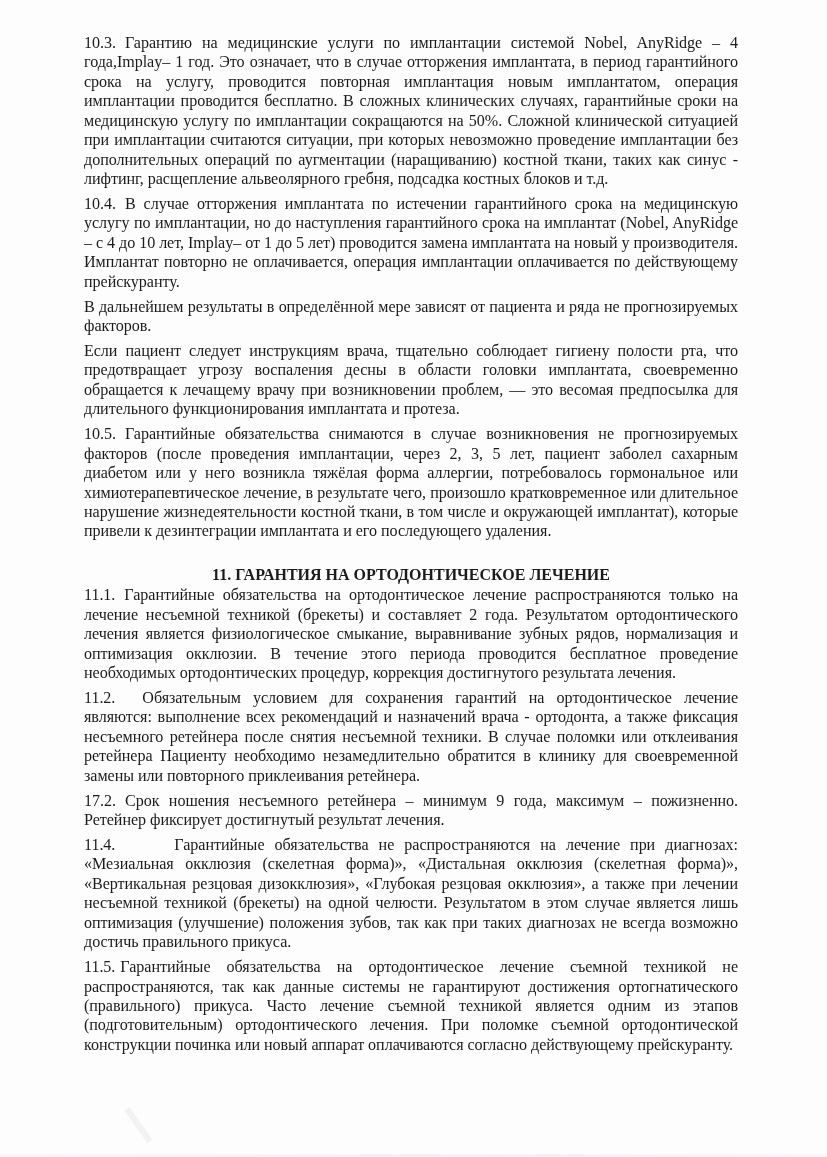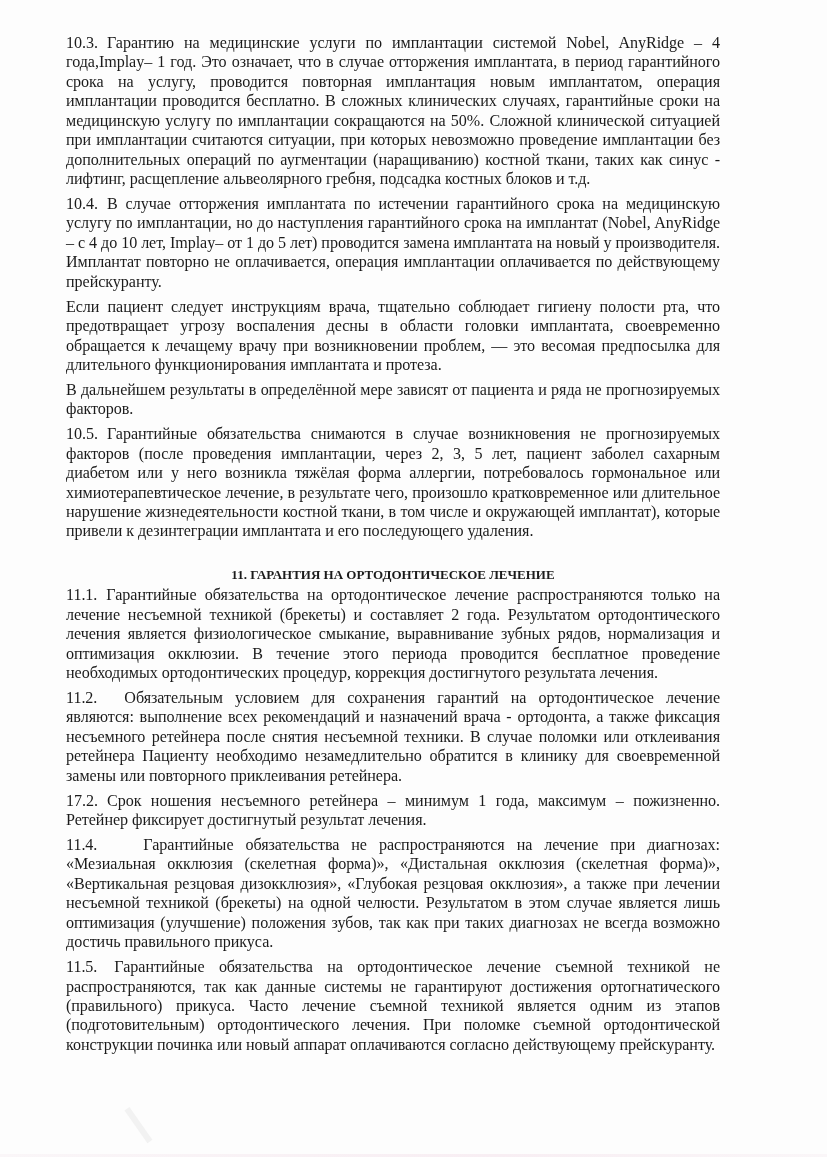--- a/index.html
+++ b/index.html
@@ -9,46 +9,46 @@
     }
     body {
       width: 827px;
       height: 1157px;
       overflow: hidden;
       position: relative;
       background: #fdfdfd;
     }
     .page {
       position: absolute;
-      left: 66px;
+      left: 84px;
       top: 33px;
       width: 654px;
       font-family: "Liberation Serif", "DejaVu Serif", serif;
       font-size: 16.1px;
       line-height: 19.45px;
       color: #1b1b1b;
     }
     .para {
       margin: 0 0 5.4px 0;
       text-align: justify;
       text-align-last: left;
       letter-spacing: -0.05px;
     }
     .num {
       display: inline-block;
     }
     .gap-sm { margin-right: 9px; }
     .gap-lg { margin-right: 27px; }
-    .gap-xl { margin-right: 46px; }
-    .gap-xs { margin-right: 17px; }
+    .gap-xl { margin-right: 59px; }
+    .gap-xs { margin-right: 5px; }
     .section-heading {
       margin: 24px 0 1px 0;
       text-align: center;
       font-weight: bold;
-      font-size: 13px;
+      font-size: 16px;
       letter-spacing: 0;
     }
     .bleed-shape {
       position: absolute;
       left: 130px;
       top: 1088px;
       width: 60px;
       height: 40px;
       border-left: 6px solid rgba(220,220,220,0.35);
       transform: rotate(-35deg);
@@ -64,33 +64,33 @@
   </style>
 </head>
 <body>
 
 <div class="page">
 
   <p class="para"><span class="num gap-sm">10.3.</span><span>Гарантию на медицинские услуги по имплантации системой Nobel, AnyRidge – 4 года,Implay– 1 год. Это означает, что в случае отторжения имплантата, в период гарантийного срока на услугу, проводится повторная имплантация новым имплантатом, операция имплантации проводится бесплатно. В сложных клинических случаях, гарантийные сроки на медицинскую услугу по имплантации сокращаются на 50%. Сложной клинической ситуацией при имплантации считаются ситуации, при которых невозможно проведение имплантации без дополнительных операций по аугментации (наращиванию) костной ткани, таких как синус - лифтинг, расщепление альвеолярного гребня, подсадка костных блоков и т.д.</span></p>
 
   <p class="para"><span class="num gap-sm">10.4.</span><span>В случае отторжения имплантата по истечении гарантийного срока на медицинскую услугу по имплантации, но до наступления гарантийного срока на имплантат (Nobel, AnyRidge – с 4 до 10 лет, Implay– от 1 до 5 лет) проводится замена имплантата на новый у производителя.   Имплантат повторно не оплачивается, операция имплантации оплачивается по действующему прейскуранту.</span></p>
 
+  <p class="para"><span>В дальнейшем результаты в определённой мере зависят от пациента и ряда не прогнозируемых факторов.</span></p>
+
   <p class="para"><span>Если пациент следует инструкциям врача, тщательно соблюдает гигиену полости рта, что предотвращает угрозу воспаления десны в области головки имплантата, своевременно обращается к лечащему врачу при возникновении проблем, — это весомая предпосылка для длительного функционирования имплантата и протеза.</span></p>
-
-  <p class="para"><span>В дальнейшем результаты в определённой мере зависят от пациента и ряда не прогнозируемых факторов.</span></p>
 
   <p class="para"><span class="num gap-sm">10.5.</span><span>Гарантийные обязательства снимаются в случае возникновения   не прогнозируемых факторов (после проведения имплантации, через 2, 3, 5 лет, пациент заболел сахарным диабетом или у него возникла тяжёлая форма аллергии, потребовалось гормональное или химиотерапевтическое лечение, в результате чего, произошло кратковременное или длительное нарушение жизнедеятельности костной ткани, в том числе и окружающей имплантат), которые привели к дезинтеграции имплантата и его последующего удаления.</span></p>
 
   <h2 class="section-heading">11. ГАРАНТИЯ НА ОРТОДОНТИЧЕСКОЕ ЛЕЧЕНИЕ</h2>
 
   <p class="para"><span class="num gap-sm">11.1.</span><span>Гарантийные обязательства на ортодонтическое лечение распространяются только на лечение несъемной техникой (брекеты) и составляет 2 года. Результатом ортодонтического лечения является физиологическое смыкание, выравнивание зубных рядов, нормализация и оптимизация окклюзии. В течение этого периода проводится бесплатное проведение необходимых ортодонтических процедур, коррекция достигнутого результата лечения.</span></p>
 
   <p class="para"><span class="num gap-lg">11.2.</span><span>Обязательным условием для сохранения гарантий на ортодонтическое лечение являются: выполнение всех рекомендаций и назначений врача - ортодонта, а также фиксация несъемного ретейнера после снятия несъемной техники. В случае поломки или отклеивания ретейнера Пациенту необходимо незамедлительно обратится в клинику для своевременной замены или повторного приклеивания ретейнера.</span></p>
 
-  <p class="para"><span class="num gap-sm">17.2.</span><span>Срок ношения несъемного ретейнера – минимум 1 года, максимум – пожизненно. Ретейнер фиксирует достигнутый результат лечения.</span></p>
+  <p class="para"><span class="num gap-sm">17.2.</span><span>Срок ношения несъемного ретейнера – минимум 9 года, максимум – пожизненно. Ретейнер фиксирует достигнутый результат лечения.</span></p>
 
   <p class="para"><span class="num gap-xl">11.4.</span><span>Гарантийные обязательства не распространяются на лечение при диагнозах: «Мезиальная окклюзия (скелетная форма)», «Дистальная окклюзия (скелетная форма)», «Вертикальная резцовая дизокклюзия», «Глубокая резцовая окклюзия», а также при лечении несъемной техникой (брекеты) на одной челюсти. Результатом в этом случае является лишь оптимизация (улучшение) положения зубов, так как при таких диагнозах не всегда возможно достичь правильного прикуса.</span></p>
 
   <p class="para"><span class="num gap-xs">11.5.</span><span>Гарантийные обязательства на ортодонтическое лечение съемной техникой не распространяются, так как данные системы не гарантируют достижения ортогнатического (правильного) прикуса. Часто лечение съемной техникой является одним из этапов (подготовительным) ортодонтического лечения. При поломке съемной ортодонтической конструкции починка или новый аппарат оплачиваются согласно действующему прейскуранту.</span></p>
 
 </div>
 
 <div class="bleed-shape"></div>
 <div class="bottom-edge"></div>
 

